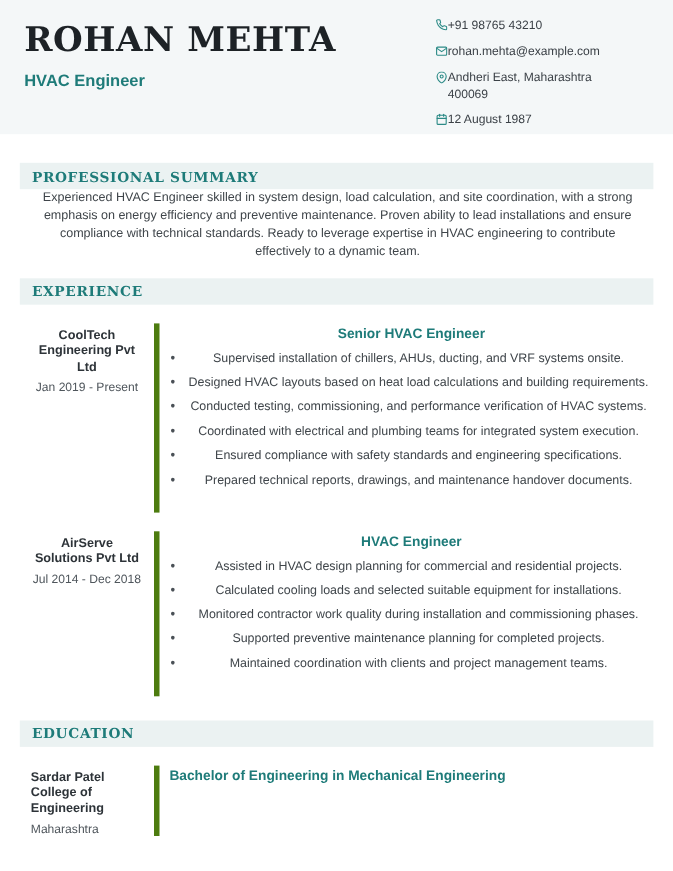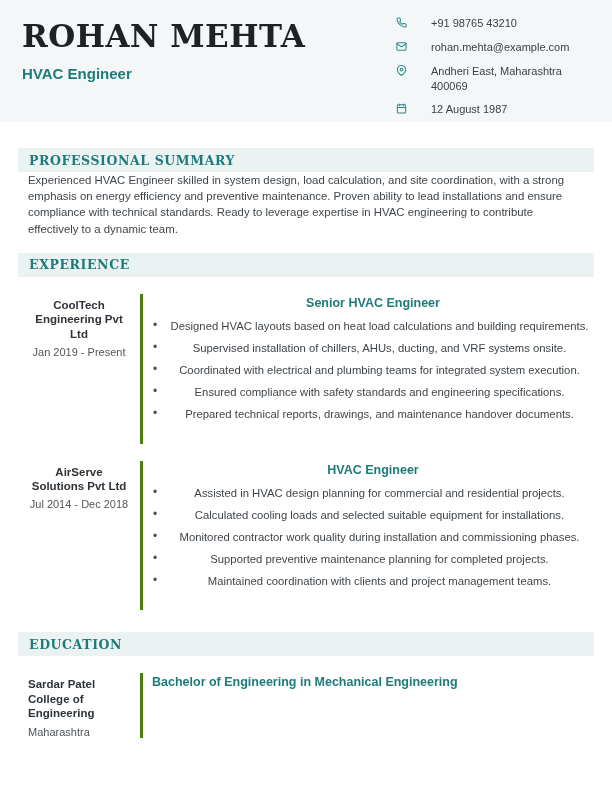--- a/index.html
+++ b/index.html
@@ -20,48 +20,48 @@
   .person-name {
     font-family:"DejaVu Serif","Liberation Serif",serif;
     font-weight:700; font-size:31px; line-height:1.05;
     color:#1d2226; letter-spacing:.5px;
   }
   .person-title {
     margin-top:12px; font-size:15px; font-weight:700; color:#1e7b79;
   }
   .contact { width:192px; padding-top:2px; }
   .contact-row {
-    display:flex; align-items:flex-start; gap:24px;
+    display:flex; align-items:flex-start; gap:0;
     margin-bottom:9px; font-size:11px; color:#3b4147; line-height:1.35;
   }
   .contact-row .cicon { color:#2b8a86; flex:0 0 auto; margin-top:1px; display:inline-flex; }
   .contact-row .cicon svg { width:11px; height:11px; }
   .contact-text { max-width:150px; }
 
   
   .content { padding:26px 18px 0 18px; }
   .secbar {
     background:#ebf2f2; height:24px; display:flex; align-items:center;
     padding-left:11px; 
   }
   .secbar .sectitle {
     font-family:"DejaVu Serif","Liberation Serif",serif;
     font-weight:700; font-size:12.5px; letter-spacing:.6px; color:#1e7b79;
   }
-  .body-block { margin:0 8px 0 10px; }
+  .body-block { margin:0 8px 0 10px;text-align:center; }
   .summary-text { font-size:11.4px; line-height:1.42; color:#3f454a; }
 
   .job-row, .edu-row {
     display:grid; grid-template-columns:112px 1fr; margin:17px 0 0 10px;
   }
   .job-left { padding:4px 10px 0 0; }
   .company, .school { font-size:11.5px; font-weight:700; color:#2d3338; line-height:1.25; }
   .dates, .location { margin-top:5px; font-size:11px; color:#4f565c; }
   .job-right {
-    border-left:3px solid #4d7c0f; padding:2px 0 14px 9px;
+    border-left:5px solid #4d7c0f; padding:2px 0 14px 9px;
   }
   .job-title, .degree { font-size:12.5px; font-weight:700; color:#1e7b79; margin-bottom:9px; }
   ul.bullets { list-style:none; }
   ul.bullets li {
     position:relative; padding-left:13px; margin-bottom:7.5px;
     font-size:11.3px; line-height:1.3; color:#3f454a;
   }
   ul.bullets li::before {
     content:"•"; position:absolute; left:1px; top:-1px; color:#4a5056; font-size:12px;
   }
@@ -136,22 +136,23 @@
       </div>
 
       <div class="job-row">
         <div class="job-left">
           <div class="company">CoolTech Engineering Pvt Ltd</div>
           <div class="dates">Jan 2019 - Present</div>
         </div>
         <div class="job-right">
           <div class="job-title">Senior HVAC Engineer</div>
           <ul class="bullets">
+            <li>Supervised installation of chillers, AHUs, ducting, and VRF systems onsite.</li>
             <li>Designed HVAC layouts based on heat load calculations and building requirements.</li>
-            <li>Supervised installation of chillers, AHUs, ducting, and VRF systems onsite.</li>
+            <li>Conducted testing, commissioning, and performance verification of HVAC systems.</li>
             <li>Coordinated with electrical and plumbing teams for integrated system execution.</li>
             <li>Ensured compliance with safety standards and engineering specifications.</li>
             <li>Prepared technical reports, drawings, and maintenance handover documents.</li>
           </ul>
         </div>
       </div>
 
       <div class="job-row">
         <div class="job-left">
           <div class="company">AirServe Solutions Pvt Ltd</div>

